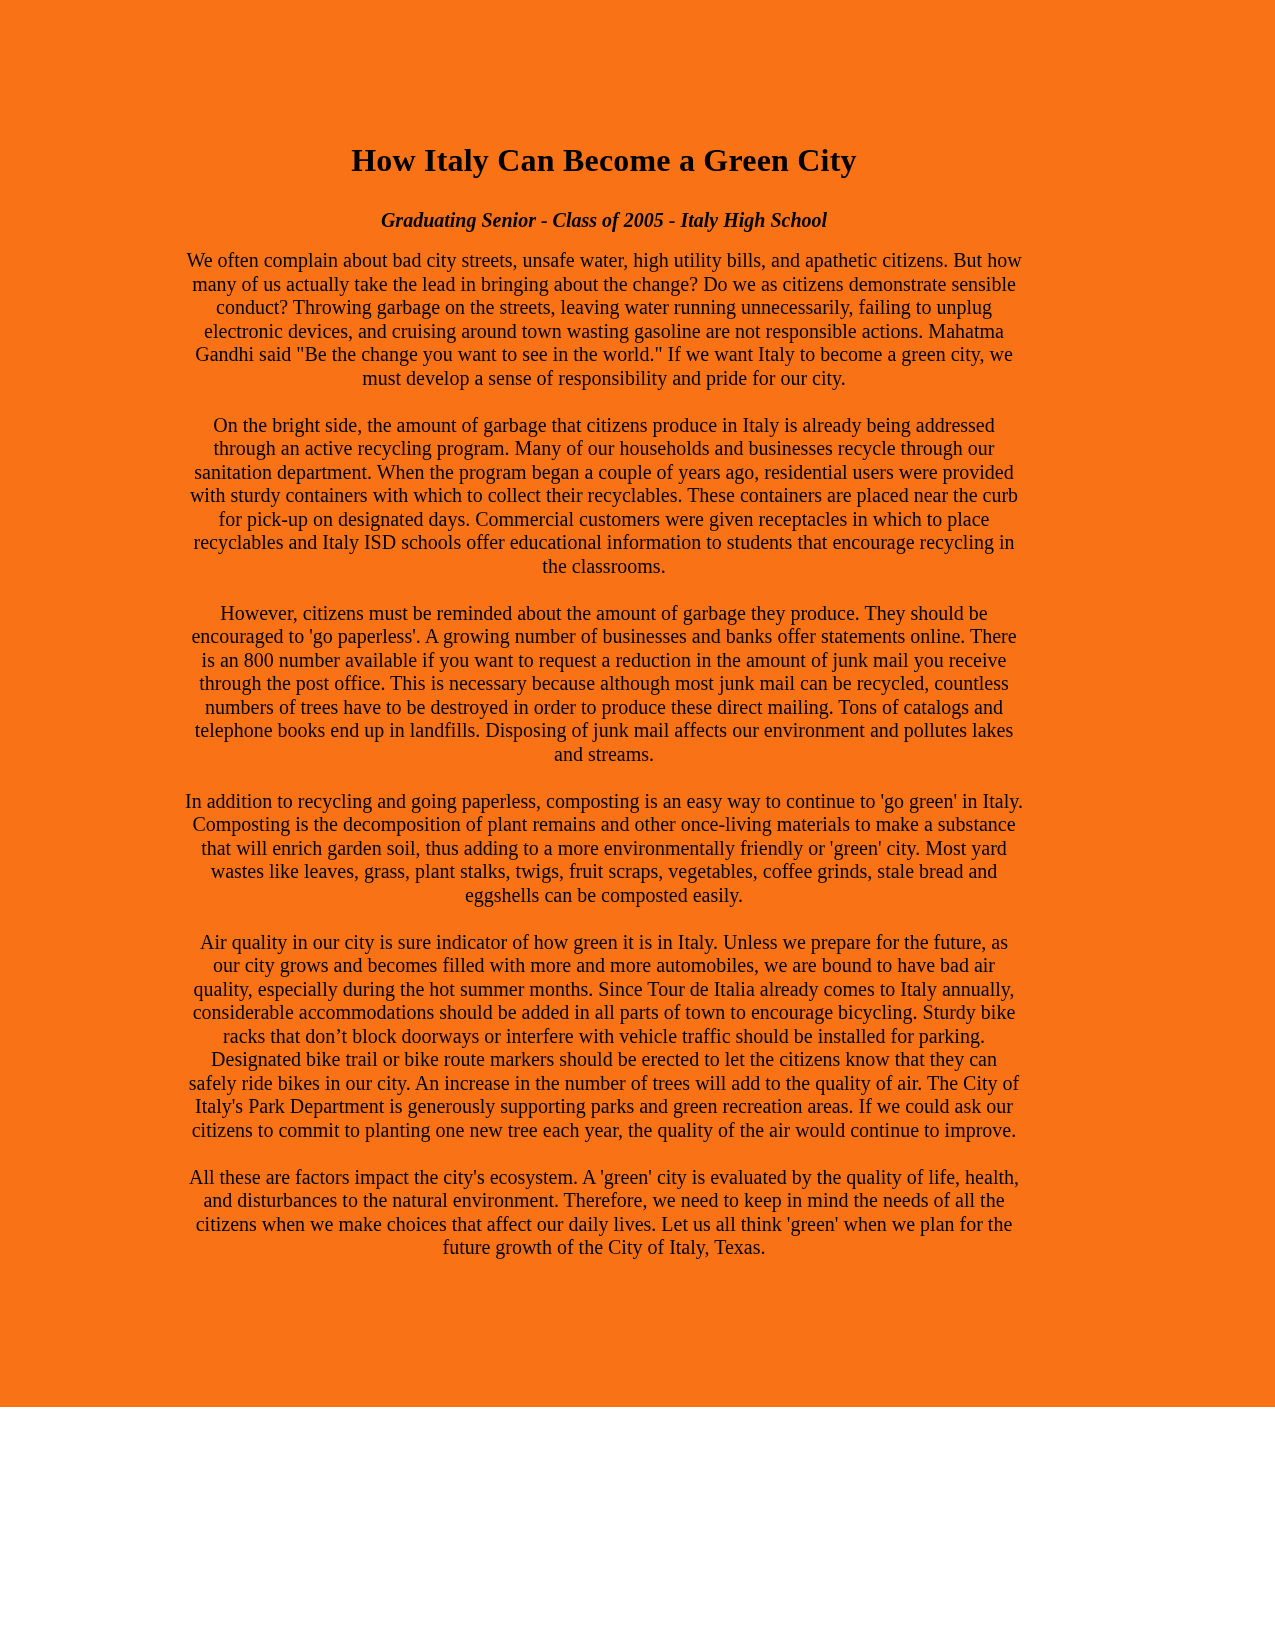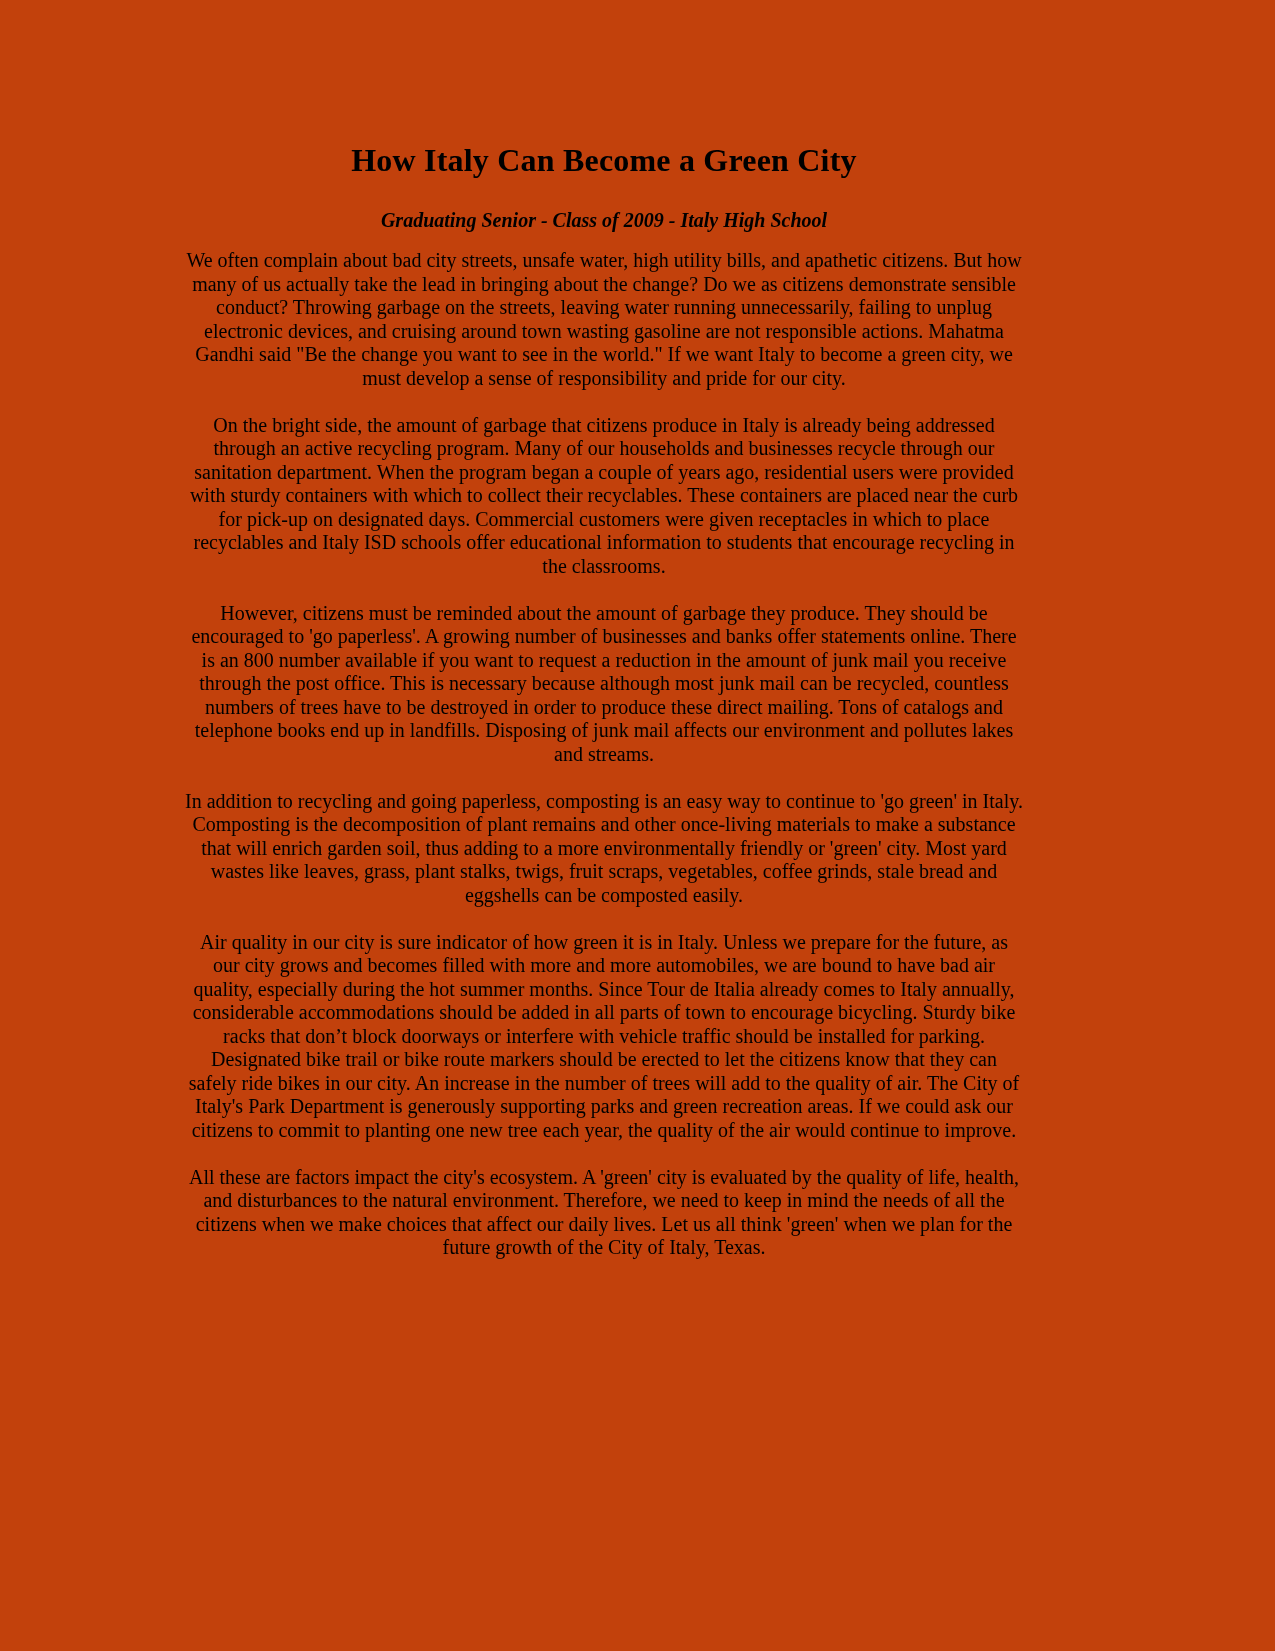--- a/index.html
+++ b/index.html
@@ -9,23 +9,23 @@
   }
   body {
     width: 1275px;
     height: 1651px;
     font-family: "Liberation Serif", "DejaVu Serif", serif;
     color: #000000;
   }
   .page {
     box-sizing: border-box;
     width: 1275px;
-    height: 1651px;
+    height: 1407px;
     padding: 141px 252px 60px 185px; 
-    background: #c2410c;
+    background: #f97316;
   }
   .doc-title {
     margin: 0 0 28px 0;
     font-size: 32px;
     line-height: 38px;
     font-weight: bold;
     text-align: center;
     letter-spacing: 0.2px;
   }
   .byline-block {
@@ -47,21 +47,21 @@
   }
 </style>
 </head>
 <body>
 
 <div class="page">
 
   <h1 class="doc-title">How Italy Can Become a Green City</h1>
 
   <div class="byline-block">
-    <div>Graduating Senior - Class of 2009 - Italy High School</div>
+    <div>Graduating Senior - Class of 2005 - Italy High School</div>
   </div>
 
   <div class="doc-body">
     <p>We often complain about bad city streets, unsafe water, high utility bills, and apathetic citizens. But how many of us actually take the lead in bringing about the change? Do we as citizens demonstrate sensible conduct? Throwing garbage on the streets, leaving water running unnecessarily, failing to unplug electronic devices, and cruising around town wasting gasoline are not responsible actions. Mahatma Gandhi said "Be the change you want to see in the world." If we want Italy to become a green city, we must develop a sense of responsibility and pride for our city.</p>
     <p>On the bright side, the amount of garbage that citizens produce in Italy is already being addressed through an active recycling program. Many of our households and businesses recycle through our sanitation department. When the program began a couple of years ago, residential users were provided with sturdy containers with which to collect their recyclables. These containers are placed near the curb for pick-up on designated days. Commercial customers were given receptacles in which to place recyclables and Italy ISD schools offer educational information to students that encourage recycling in the classrooms.</p>
     <p>However, citizens must be reminded about the amount of garbage they produce. They should be encouraged to 'go paperless'. A growing number of businesses and banks offer statements online. There is an 800 number available if you want to request a reduction in the amount of junk mail you receive through the post office. This is necessary because although most junk mail can be recycled, countless numbers of trees have to be destroyed in order to produce these direct mailing. Tons of catalogs and telephone books end up in landfills. Disposing of junk mail affects our environment and pollutes lakes and streams.</p>
     <p>In addition to recycling and going paperless, composting is an easy way to continue to 'go green' in Italy. Composting is the decomposition of plant remains and other once-living materials to make a substance that will enrich garden soil, thus adding to a more environmentally friendly or 'green' city. Most yard wastes like leaves, grass, plant stalks, twigs, fruit scraps, vegetables, coffee grinds, stale bread and eggshells can be composted easily.</p>
     <p>Air quality in our city is sure indicator of how green it is in Italy. Unless we prepare for the future, as our city grows and becomes filled with more and more automobiles, we are bound to have bad air quality, especially during the hot summer months. Since Tour de Italia already comes to Italy annually, considerable accommodations should be added in all parts of town to encourage bicycling. Sturdy bike racks that don’t block doorways or interfere with vehicle traffic should be installed for parking. Designated bike trail or bike route markers should be erected to let the citizens know that they can safely ride bikes in our city. An increase in the number of trees will add to the quality of air. The City of Italy's Park Department is generously supporting parks and green recreation areas. If we could ask our citizens to commit to planting one new tree each year, the quality of the air would continue to improve.</p>
     <p>All these are factors impact the city's ecosystem. A 'green' city is evaluated by the quality of life, health, and disturbances to the natural environment. Therefore, we need to keep in mind the needs of all the citizens when we make choices that affect our daily lives. Let us all think 'green' when we plan for the future growth of the City of Italy, Texas.</p>
   </div>

